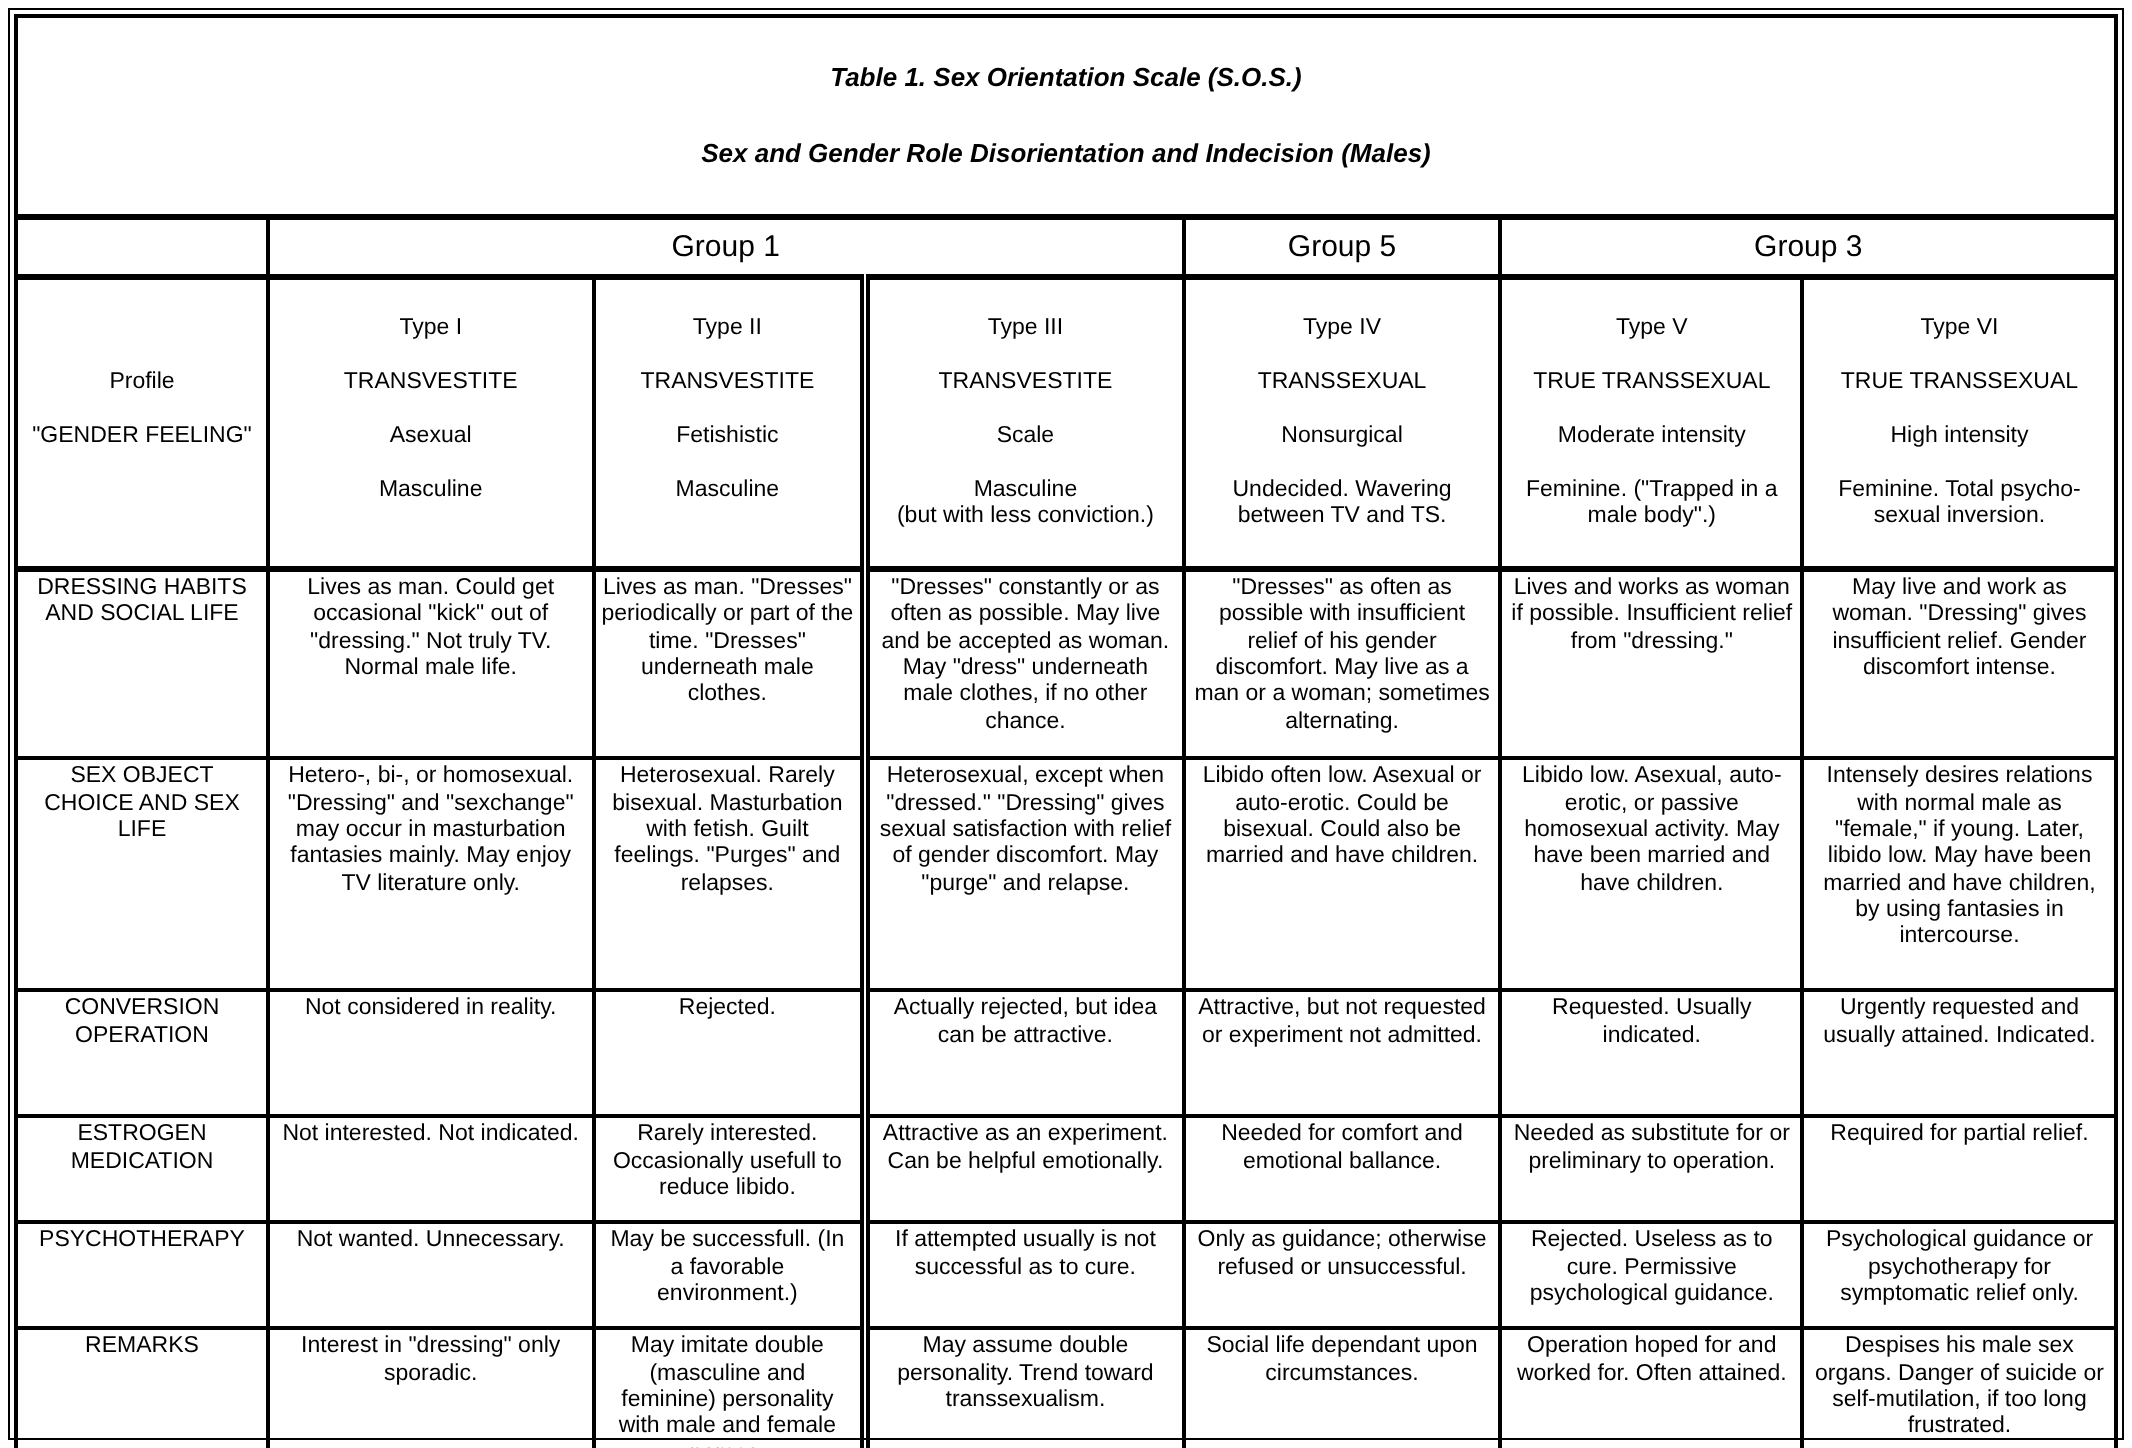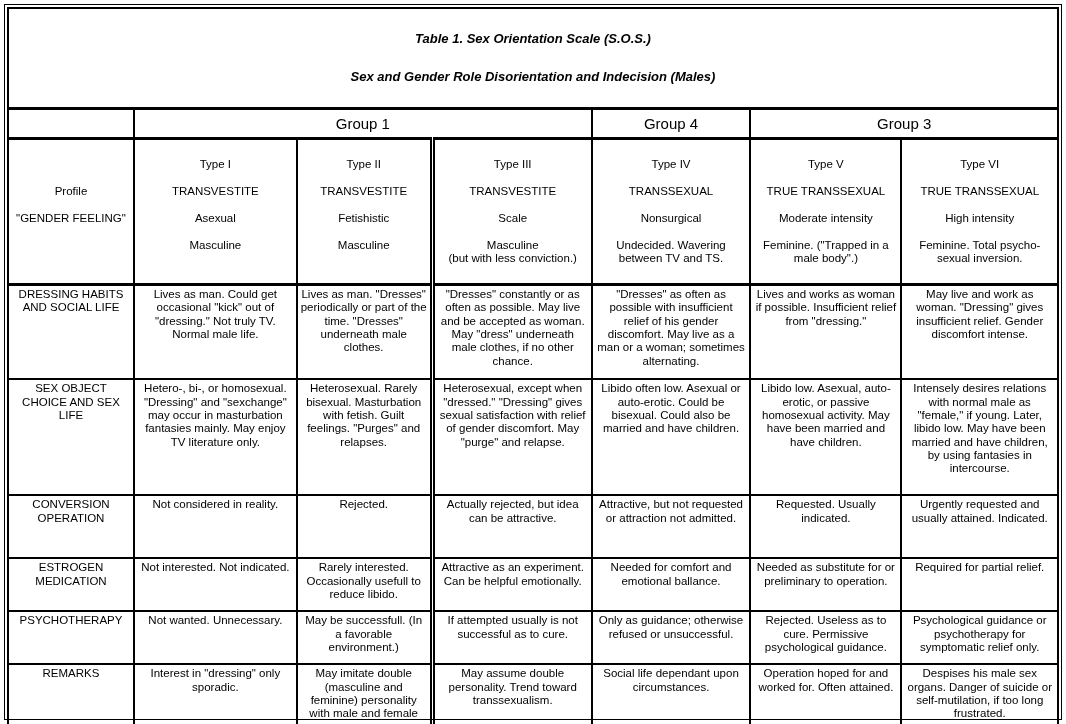--- a/index.html
+++ b/index.html
@@ -72,21 +72,21 @@
         <tr class="r-title">
           <td colspan="7">
             <div>Table 1. Sex Orientation Scale (S.O.S.)</div>
             <div>Sex and Gender Role Disorientation and Indecision (Males)</div>
           </td>
         </tr>
 
         <tr class="r-group">
           <td></td>
           <td colspan="3">Group 1</td>
-          <td>Group 4</td>
+          <td>Group 5</td>
           <td colspan="2">Group 3</td>
         </tr>
 
         <tr class="r-header">
           <td>
             <div class="hstack">
               <div class="hslot"></div>
               <div class="hslot">Profile</div>
               <div class="hslot">"GENDER FEELING"</div>
               <div class="hslot"></div>
@@ -162,21 +162,21 @@
           <td>Libido low. Asexual, auto-erotic, or passive homosexual activity. May have been married and have children.</td>
           <td>Intensely desires relations with normal male as "female," if young. Later, libido low. May have been married and have children, by using fantasies in intercourse.</td>
         </tr>
 
 
         <tr class="r3">
           <td class="lbl">CONVERSION OPERATION</td>
           <td>Not considered in reality.</td>
           <td>Rejected.</td>
           <td class="dbl">Actually rejected, but idea can be attractive.</td>
-          <td>Attractive, but not requested or attraction not admitted.</td>
+          <td>Attractive, but not requested or experiment not admitted.</td>
           <td>Requested. Usually indicated.</td>
           <td>Urgently requested and usually attained. Indicated.</td>
         </tr>
 
         <tr class="r4">
           <td class="lbl">ESTROGEN MEDICATION</td>
           <td>Not interested. Not indicated.</td>
           <td>Rarely interested. Occasionally usefull to reduce libido.</td>
           <td class="dbl">Attractive as an experiment. Can be helpful emotionally.</td>
           <td>Needed for comfort and emotional ballance.</td>

